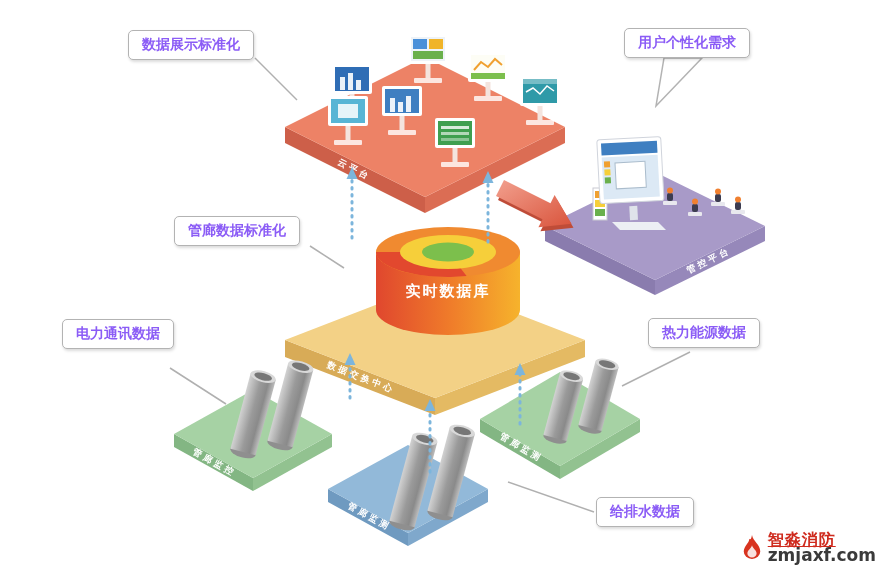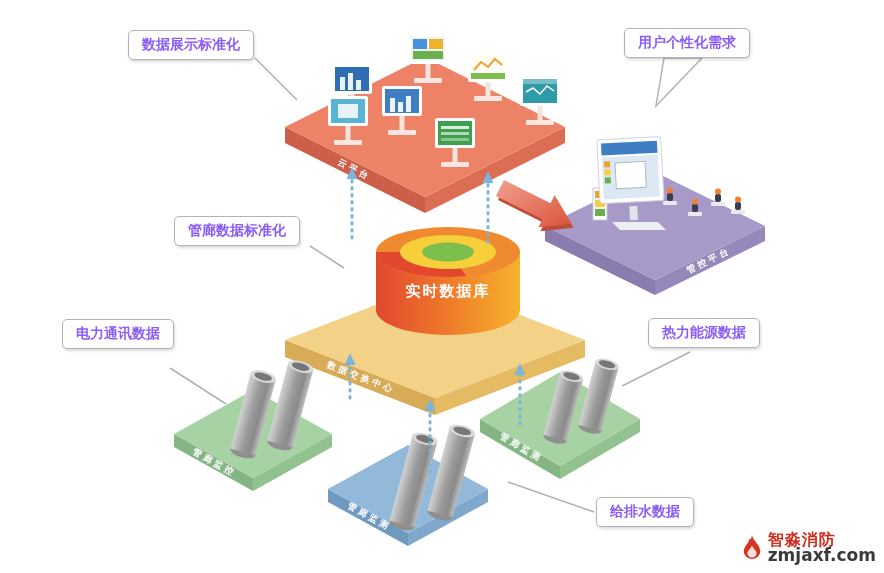--- a/index.html
+++ b/index.html
@@ -9,21 +9,21 @@
   }
   .stage svg.diagram{position:absolute;left:0;top:0;}
   .callout{
     position:absolute;background:#ffffff;border:1.5px solid #b3b3b3;border-radius:5px;
     padding:5px 13px;font-size:14px;font-weight:bold;color:#8b5cf6;white-space:nowrap;
     box-shadow:1px 2px 3px rgba(0,0,0,.14);z-index:5;
   }
   .edge-label{font-size:9px;fill:#ffffff;letter-spacing:3px;text-anchor:middle;font-weight:bold;}
   .db-label{font-size:15px;font-weight:bold;fill:#ffffff;text-anchor:middle;letter-spacing:2px;}
   .logo{position:absolute;right:8px;top:531px;display:flex;align-items:center;gap:5px;z-index:5;}
-  .logo .brand{font-size:16px;font-weight:bold;color:#cf2b1e;letter-spacing:1px;line-height:18px;}
+  .logo .brand{font-size:16px;font-weight:bold;color:#cf2b1e;letter-spacing:1px;line-height:18px;text-decoration:underline;}
   .logo .site{font-size:17px;font-weight:bold;color:#3a3a3a;line-height:13px;}
 </style>
 </head>
 <body>
 
 <div class="stage">
 
 <svg class="diagram" width="884" height="573" viewBox="0 0 884 573">
   <defs>
     <linearGradient id="pipeGrad" x1="0" y1="0" x2="1" y2="0">

